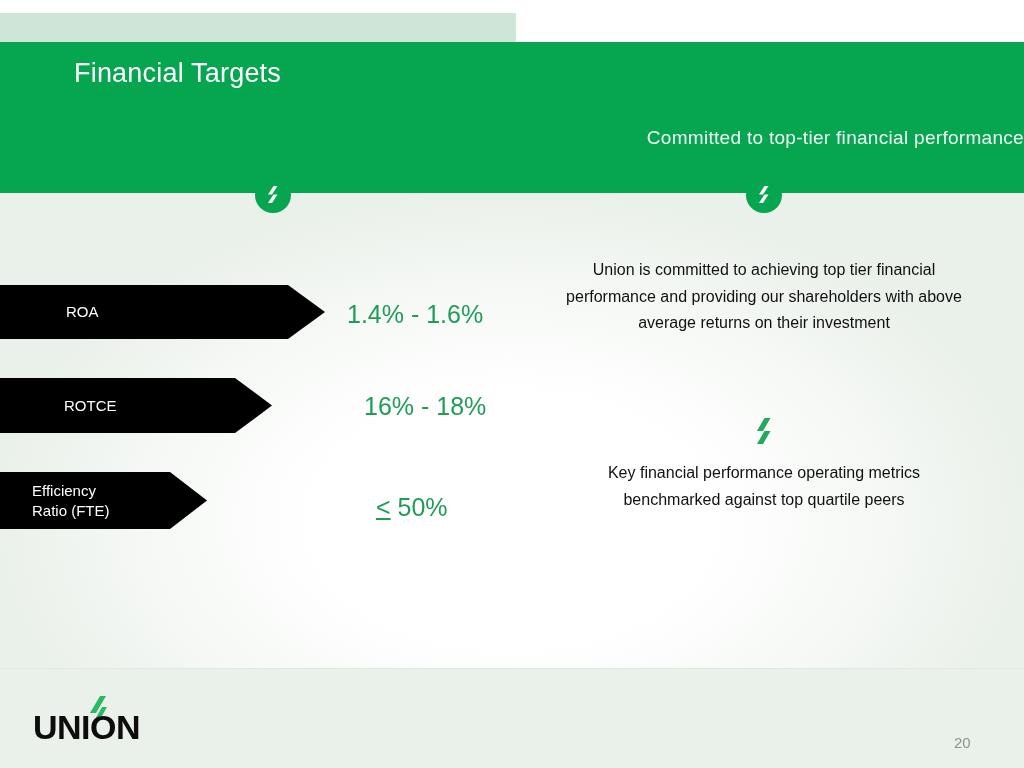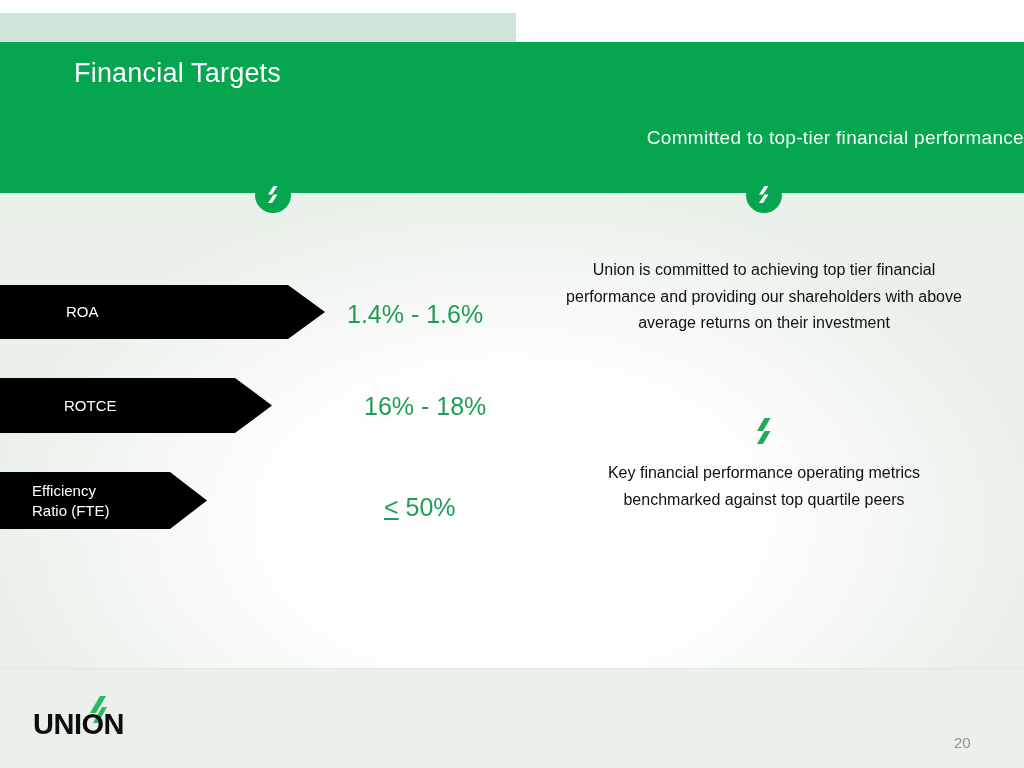--- a/index.html
+++ b/index.html
@@ -109,21 +109,21 @@
 
   
   .value {
     position: absolute;
     font-size: 25px;
     color: #1f9d57;
     white-space: nowrap;
   }
   .value-roa   { left: 347px; top: 300px; }
   .value-rotce { left: 364px; top: 392px; }
-  .value-eff   { left: 384px; top: 493px; }
+  .value-eff   { left: 376px; top: 493px; }
   .le-sym { text-decoration: underline; }
 
   
   .copy {
     position: absolute;
     text-align: center;
     color: #111111;
     font-size: 16px;
     line-height: 1.66;
   }
@@ -137,21 +137,21 @@
 
   
   .logo {
     position: absolute;
     left: 33px; top: 700px;
     width: 160px; height: 48px;
   }
   .logo-word {
     position: absolute;
     left: 0; top: 8px;
-    font-size: 29px;
+    font-size: 34px;
     font-weight: bold;
     letter-spacing: -0.5px;
     color: #0d0d0d;
     font-family: "Liberation Sans", sans-serif;
   }
   .logo-mark {
     position: absolute;
     left: 54px; top: -4px;
     width: 26px; height: 34px;
   }

